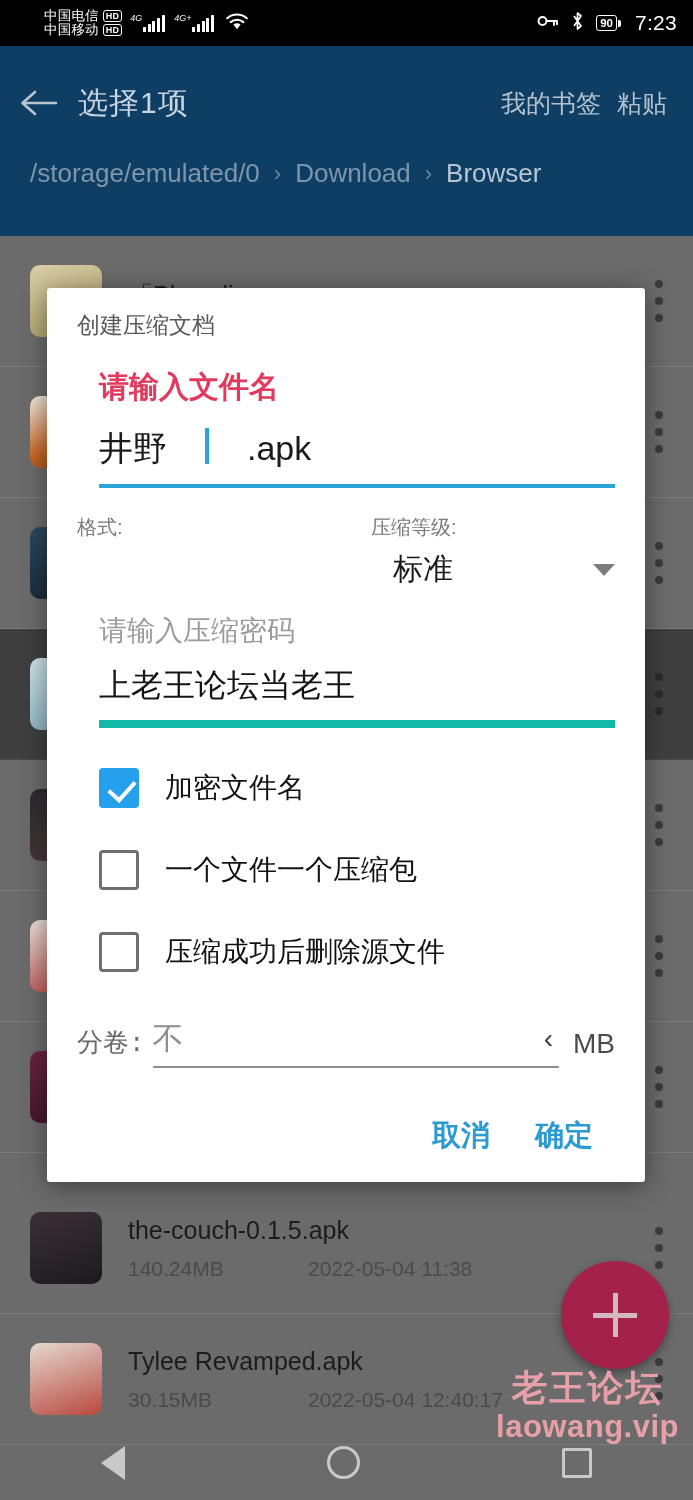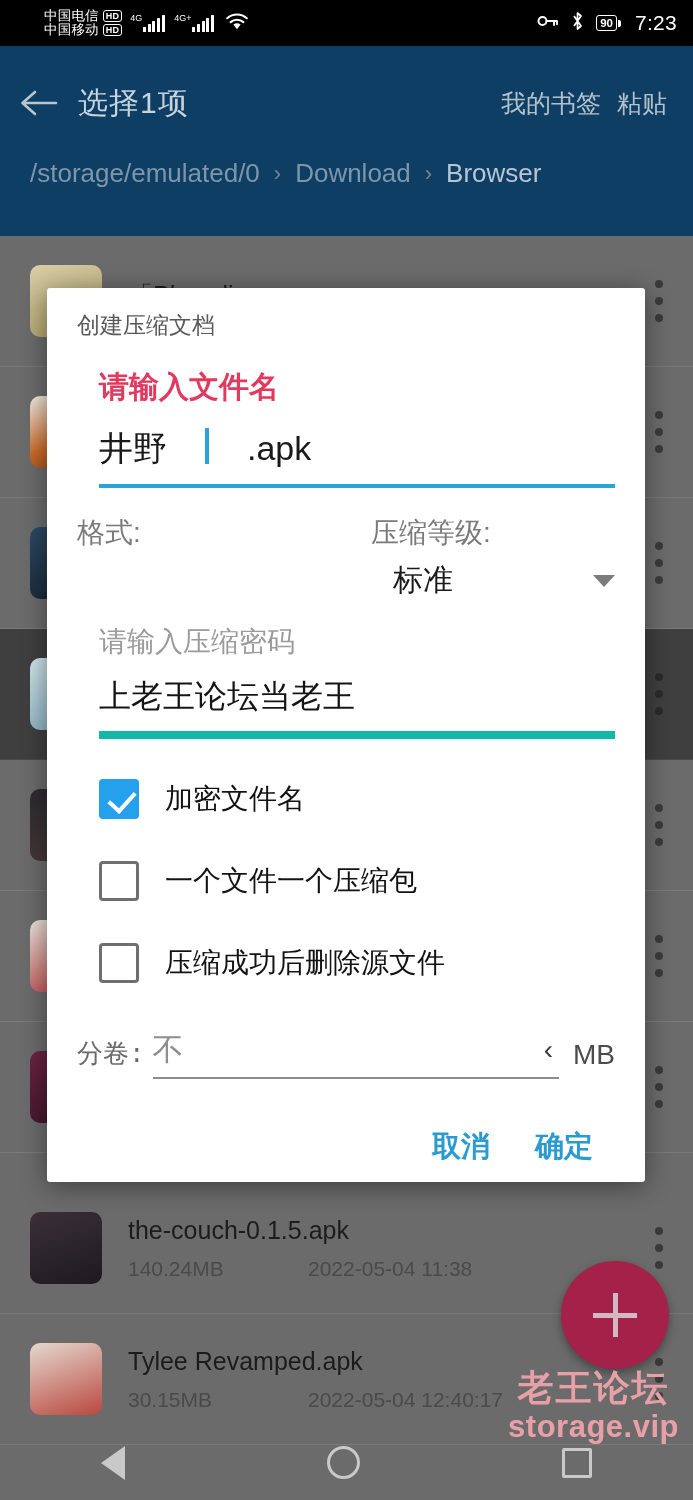--- a/index.html
+++ b/index.html
@@ -17,21 +17,21 @@
   }
   .sb-left{ display:flex; align-items:center; margin-left:44px; }
   .carriers{ display:flex; flex-direction:column; justify-content:center; line-height:1.05; }
   .carrier-row{ display:flex; align-items:center; font-size:13.5px; letter-spacing:.2px; white-space:nowrap;}
   .hd-badge{
     display:inline-block; border:1.4px solid #fff; border-radius:3px;
     font-size:9px; line-height:10px; padding:0 2px; margin-left:4px; font-weight:bold;
     font-family:"Liberation Sans",sans-serif;
   }
   .sig-group{ display:flex; align-items:flex-end; margin-left:8px; position:relative; }
-  .sig-label{ font-size:9px; position:relative; top:-9px; margin-right:1px; }
+  .sig-label{ font-size:9px; position:relative; top:-9px; margin-right:1px;font-style:italic; }
   .bars{ display:flex; align-items:flex-end; height:17px; }
   .bars i{ display:block; width:3px; background:#fff; margin-right:1.6px; border-radius:.5px;}
   .bars i:nth-child(1){height:5px;} .bars i:nth-child(2){height:8px;}
   .bars i:nth-child(3){height:11px;} .bars i:nth-child(4){height:14px;} .bars i:nth-child(5){height:17px;}
   .wifi{ margin-left:9px; }
   .sb-right{ margin-left:auto; margin-right:16px; display:flex; align-items:center; gap:11px;}
   .batt{
     border:1.6px solid #fff; border-radius:3px; padding:0 3px;
     font-size:11.5px; font-weight:bold; line-height:14px; position:relative;
   }
@@ -124,21 +124,21 @@
     margin-top:16px; margin-left:22px; margin-right:0;
     border-bottom:4px solid #2aa3d8; padding-bottom:12px;
     display:flex; align-items:flex-end; position:relative;
   }
   .name-value{ font-size:34px; color:#1a1a1a; letter-spacing:0px; display:flex; align-items:baseline;gap:37px;}
   .caret{ display:inline-block; width:4px; height:36px; background:#2aa3d8; margin:0 1px; position:relative; top:4px;}
 
   .row2{ display:flex; margin-top:26px; }
   .col-fmt{ width:256px; }
   .col-lvl{ flex:1; }
-  .sel-label{ font-size:28px; color:#7a7a7a; }
+  .sel-label{ font-size:20px; color:#7a7a7a; }
   .sel-value-wrap{ display:flex; align-items:center; margin-top:8px; }
   .sel-value{ font-size:30px; color:#1a1a1a; }
   .col-fmt .sel-value{ margin-left:16px;}
   .col-lvl .sel-label{ margin-left:38px;}
   .col-lvl .sel-value{ margin-left:60px;}
   .caret-down{
     margin-left:auto; margin-right:18px;
     width:0;height:0;border-left:11px solid transparent;border-right:11px solid transparent;
     border-top:12px solid #7c7c7c;
   }
@@ -418,21 +418,21 @@
         <span></span>
         <span></span>
         <span></span>
       </div>
   </div>
 
   <div class="fab"></div>
 
   <div class="watermark">
     <div class="wm1">老王论坛</div>
-    <div class="wm2">storage.vip</div>
+    <div class="wm2">laowang.vip</div>
   </div>
 </div>
 
 <div class="navbar">
   <div class="nav-back"></div>
   <div class="nav-home"></div>
   <div class="nav-recent"></div>
 </div>
 
 <div class="dialog">

